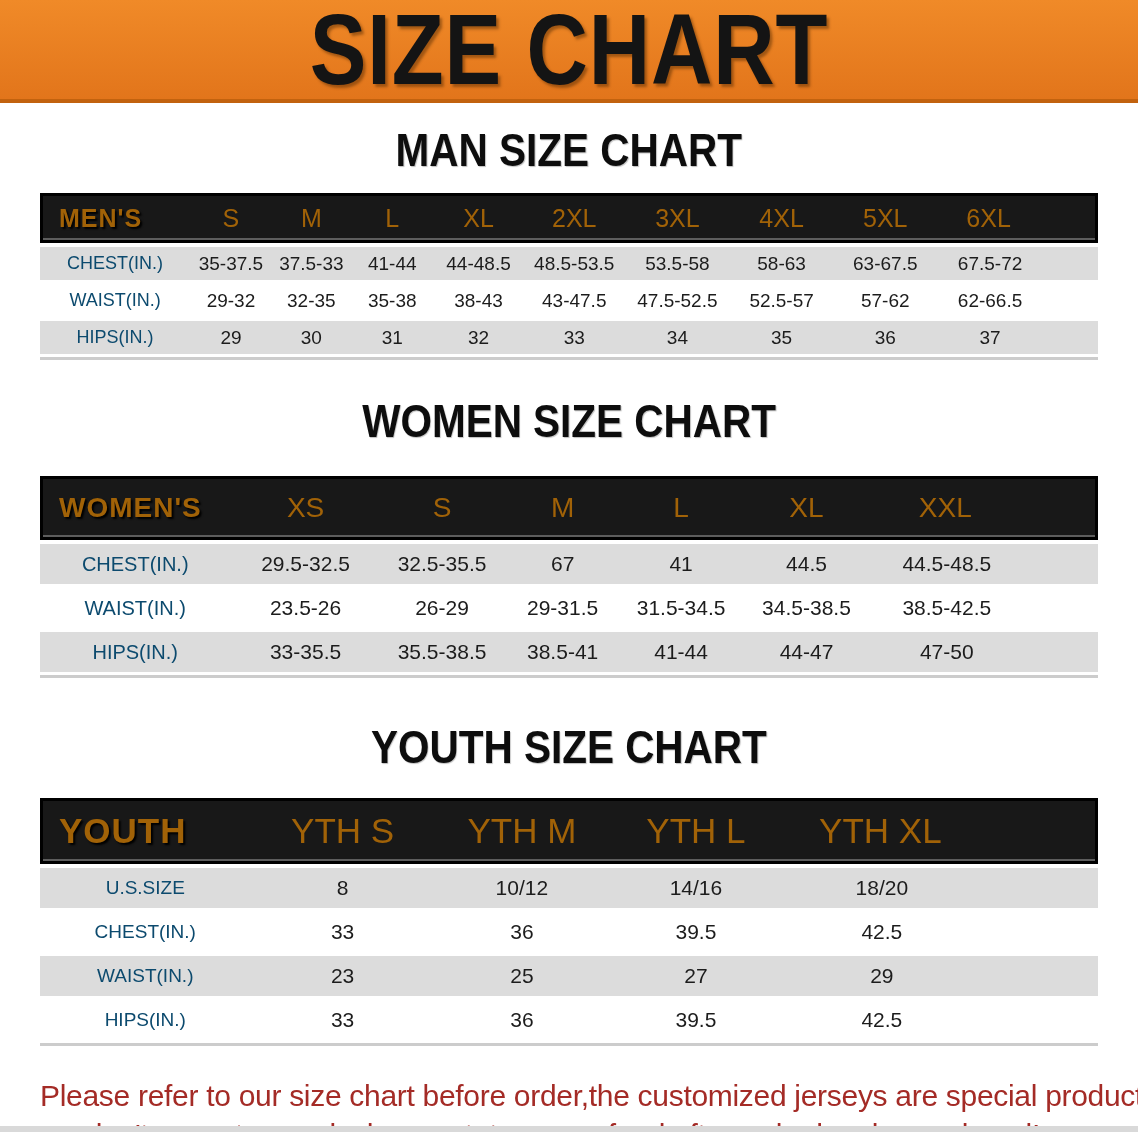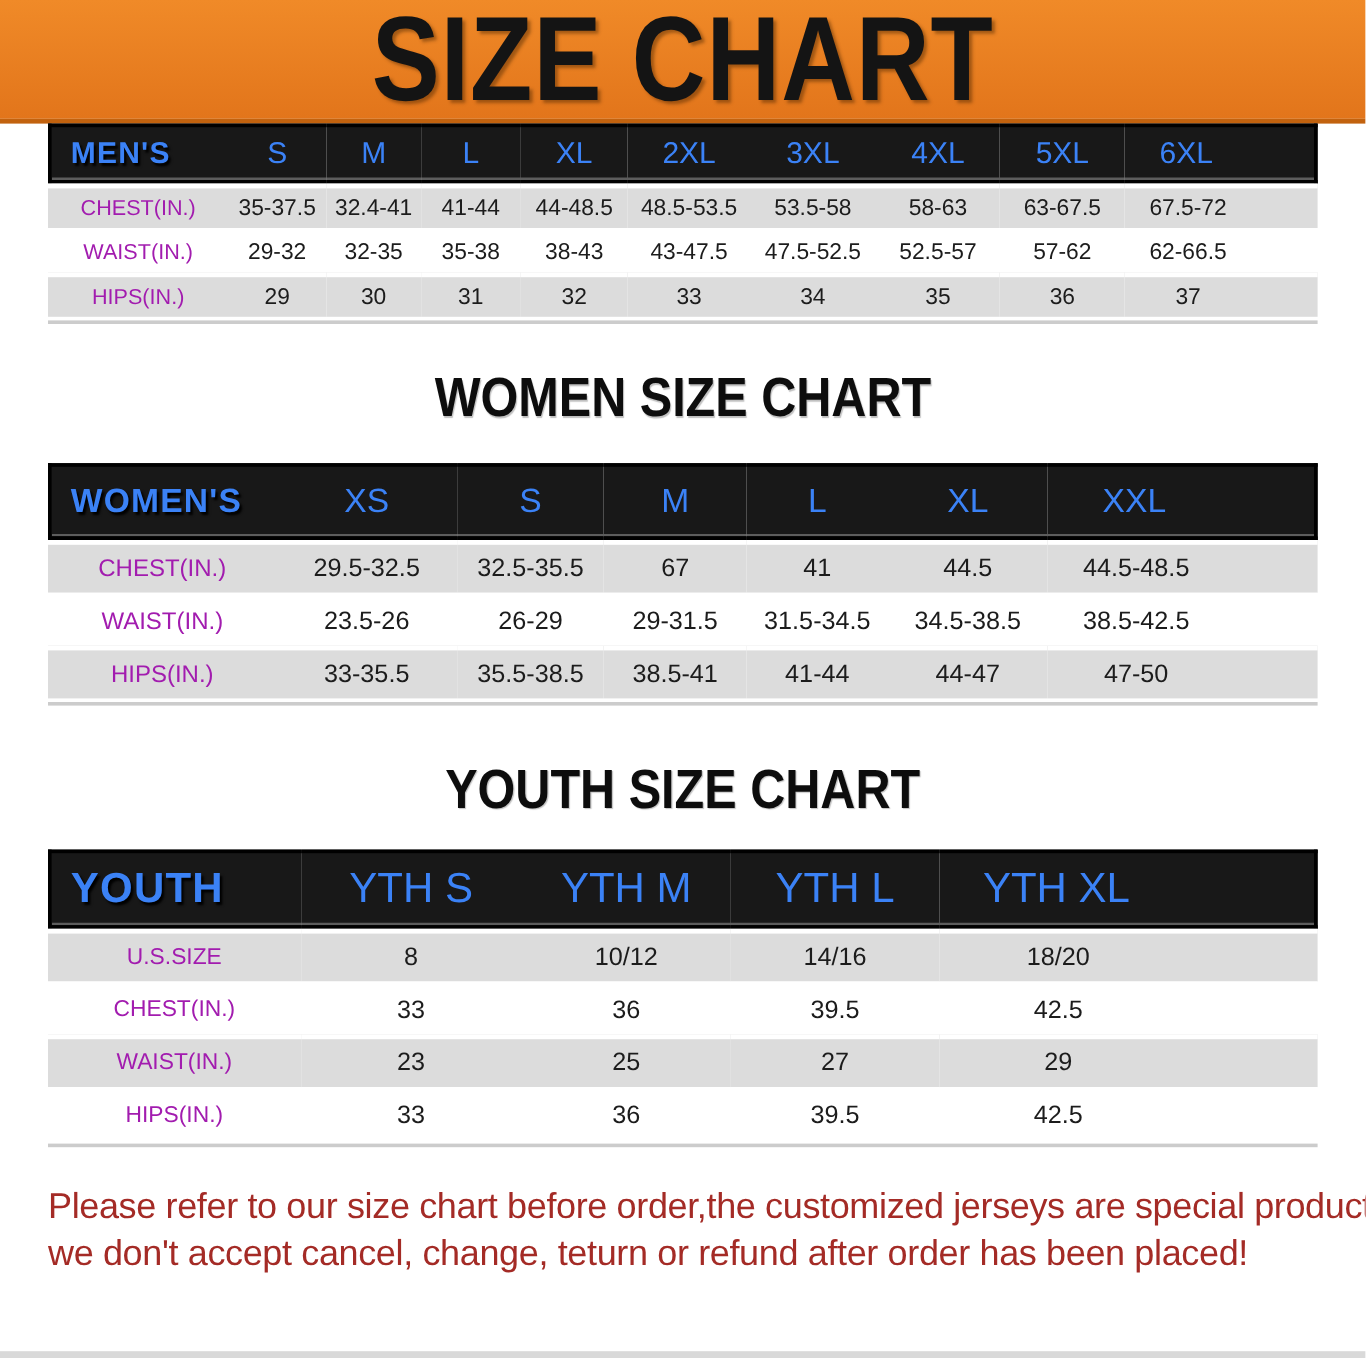--- a/index.html
+++ b/index.html
@@ -53,21 +53,21 @@
     height: 3px; margin-top: 3px;
     background: #cccccc;
   }
   table.size-table {
     width: 100%;
     border-collapse: separate; border-spacing: 0;
     table-layout: fixed;
   }
   thead th {
     background: #181818;
-    color: #3b82f6;
+    color: #a16207;
     font-weight: normal;
     text-align: center;
     border-top: 3px solid #000;
     border-bottom: 3px solid #000;
     box-shadow: inset 0 -2px 0 rgba(255,255,255,0.30);
     white-space: nowrap;
   }
   thead th:first-child { border-left: 3px solid #000; }
   thead th:last-child  { border-right: 3px solid #000; }
   thead th.band-label {
@@ -77,21 +77,21 @@
     text-shadow: 2px 2px 2px #000;
   }
   tbody td {
     text-align: center;
     color: #1c1c1c;
     border-top: 4px solid #ffffff;
     background: #ffffff;
     white-space: nowrap;
   }
   tbody tr:nth-child(odd) td { background: #dcdcdc; }
-  tbody td.row-label { color: #a21caf; }
+  tbody td.row-label { color: #0c4a6e; }
 
   .t-men thead th   { height: 42px; font-size: 25px; }
   .t-men tbody td   { height: 31px; font-size: 19px; }
   .t-men tbody td.row-label { font-size: 18px; }
   .t-men th:last-child, .t-men td:last-child { padding-right: 56px; }
 
   .t-women thead th { height: 56px; font-size: 28px; }
   .t-women tbody td { height: 38px; font-size: 21px; }
   .t-women tbody td.row-label { font-size: 20px; }
   .t-women th:last-child, .t-women td:last-child { padding-right: 78px; }
@@ -117,20 +117,23 @@
   }
 </style>
 </head>
 <body>
 
 <header class="banner">
   <h1>SIZE CHART</h1>
 </header>
 
 <section>
+  <div class="heading-wrap hw-men">
+    <h2>MAN SIZE CHART</h2>
+  </div>
   <div class="table-wrap">
     <table class="size-table t-men">
         <colgroup>
           <col style="width: 14.2%;">
           <col style="width: 7.7%;">
           <col style="width: 7.5%;">
           <col style="width: 7.8%;">
           <col style="width: 8.5%;">
           <col style="width: 9.6%;">
           <col style="width: 9.9%;">
@@ -149,21 +152,21 @@
             <th>3XL</th>
             <th>4XL</th>
             <th>5XL</th>
             <th>6XL</th>
           </tr>
         </thead>
         <tbody>
           <tr>
             <td class="row-label">CHEST(IN.)</td>
             <td>35-37.5</td>
-            <td>32.4-41</td>
+            <td>37.5-33</td>
             <td>41-44</td>
             <td>44-48.5</td>
             <td>48.5-53.5</td>
             <td>53.5-58</td>
             <td>58-63</td>
             <td>63-67.5</td>
             <td>67.5-72</td>
           </tr>
           <tr>
             <td class="row-label">WAIST(IN.)</td>

